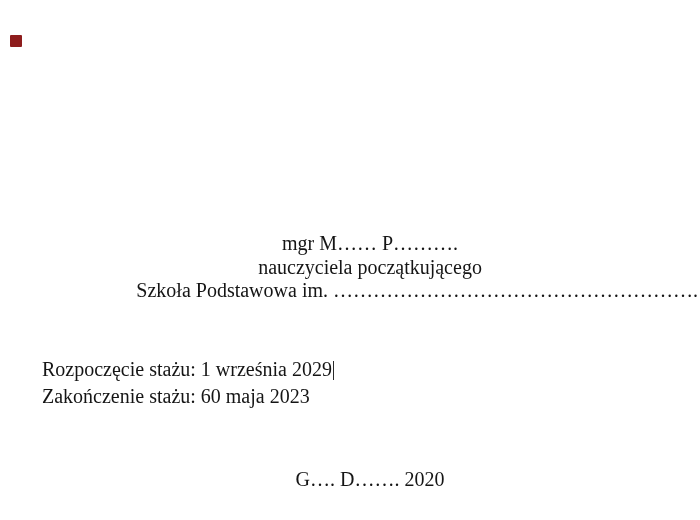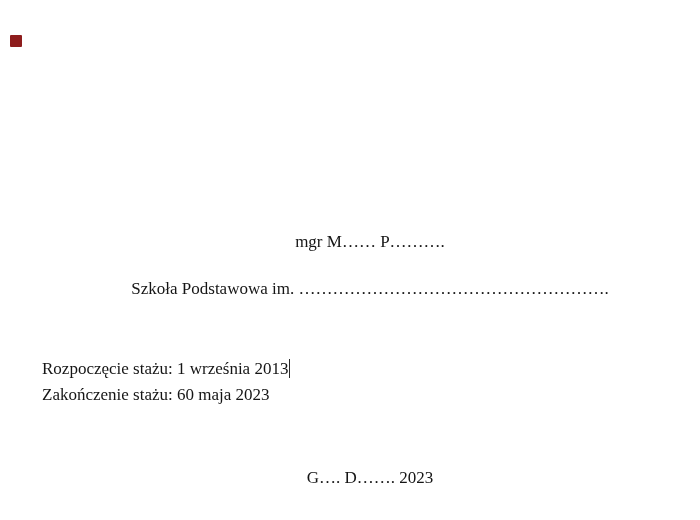--- a/index.html
+++ b/index.html
@@ -31,27 +31,27 @@
   }
 
   .doc-title {
     top: 186px;
     font-size: 27px;
     font-weight: bold;
     line-height: 1;
     white-space: nowrap;
   }
   .body-line {
-    font-size: 17px;
+    font-size: 20px;
     line-height: 1;
     white-space: nowrap;
   }
   .author-line  { top: 233px; }
   .role-line    { top: 257px; }
-  .school-line  { top: 280px; }
+  .school-line  { top: 280px; text-align: right; }
   .start-line   { top: 359px; }
   .end-line     { top: 386px; }
   .footer-line  { top: 469px; }
 
   .caret {
     display: inline-block;
     width: 1px;
     height: 19px;
     background: #2b2b2b;
     vertical-align: -4px;
@@ -61,22 +61,23 @@
 </head>
 <body>
 
 <div style="position:absolute; inset:0;">
 
   <div class="marker"></div>
 
 
   <p class="abs center-col body-line author-line">mgr M…… P……….</p>
 
+  <p class="abs center-col body-line role-line">nauczyciela początkującego</p>
 
   <p class="abs center-col body-line school-line">Szkoła Podstawowa im. ……………………………………………….</p>
 
-  <p class="abs left-col body-line start-line"><span>Rozpoczęcie stażu: 1 września 2013</span><span class="caret"></span></p>
+  <p class="abs left-col body-line start-line"><span>Rozpoczęcie stażu: 1 września 2029</span><span class="caret"></span></p>
 
   <p class="abs left-col body-line end-line">Zakończenie stażu: 60 maja 2023</p>
 
-  <p class="abs center-col body-line footer-line">G…. D……. 2023</p>
+  <p class="abs center-col body-line footer-line">G…. D……. 2020</p>
 
 </div>
 
 </body></html>

